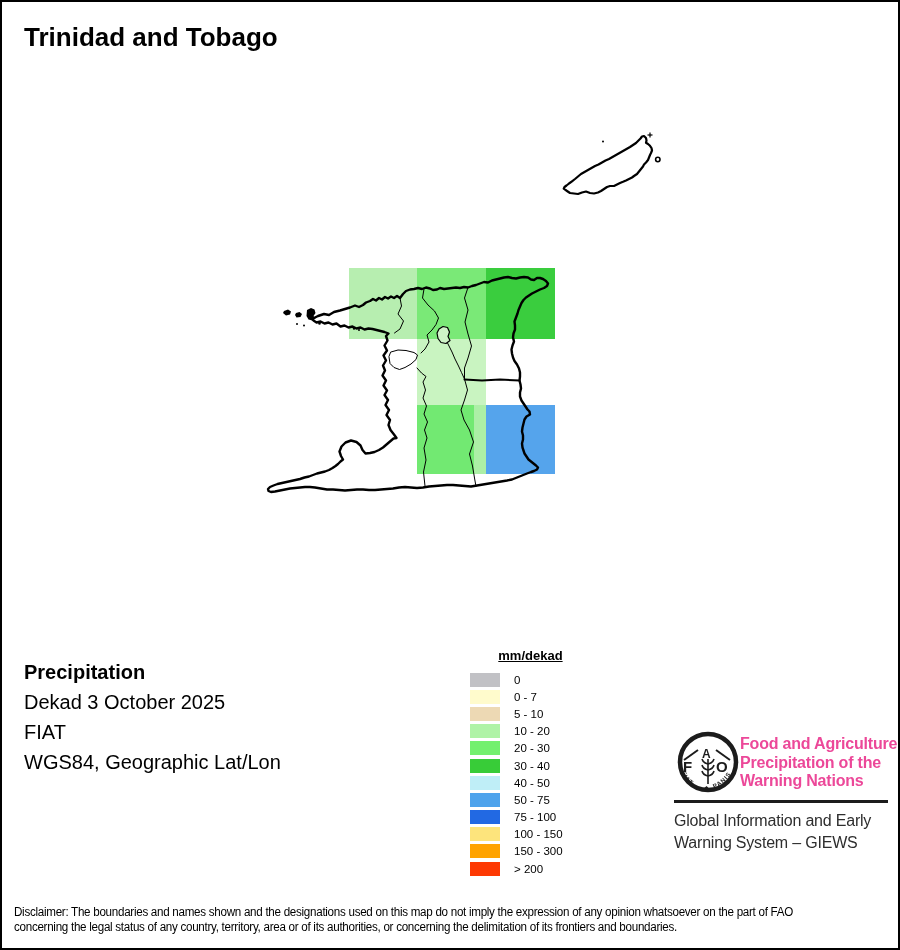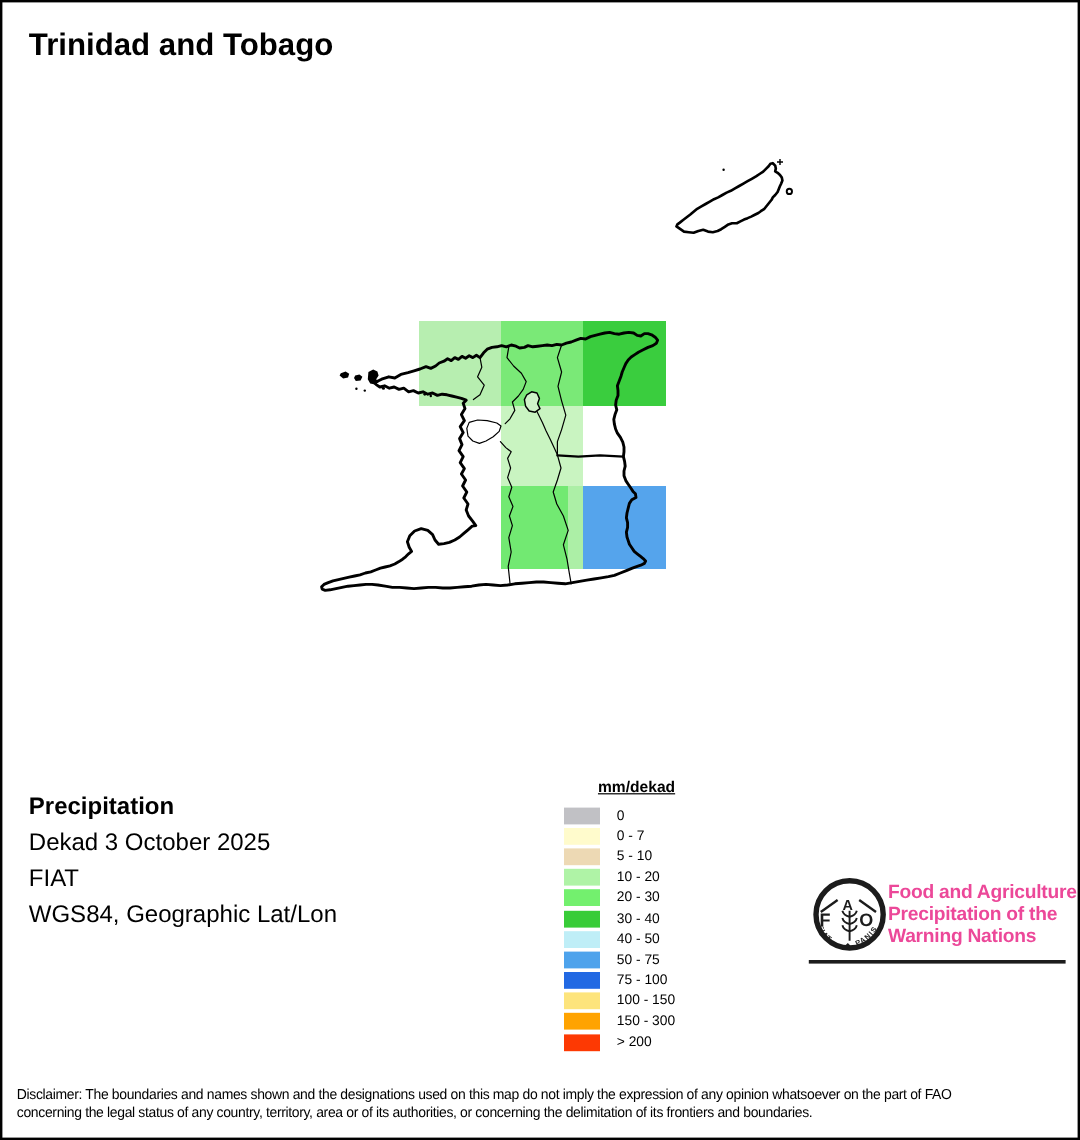--- a/index.html
+++ b/index.html
@@ -211,19 +211,23 @@
   </svg>
 
   <div class="fao-org">
     <div>Food and Agriculture</div>
     <div>Precipitation of the</div>
     <div>Warning Nations</div>
   </div>
 
   <div class="fao-rule"></div>
 
+  <div class="giews">
+    <div>Global Information and Early</div>
+    <div>Warning System – GIEWS</div>
+  </div>
 
   <div class="disclaimer">
     <div>Disclaimer: The boundaries and names shown and the designations used on this map do not imply the expression of any opinion whatsoever on the part of FAO</div>
     <div>concerning the legal status of any country, territory, area or of its authorities, or concerning the delimitation of its frontiers and boundaries.</div>
   </div>
 
 </div>
 
 </body></html>

